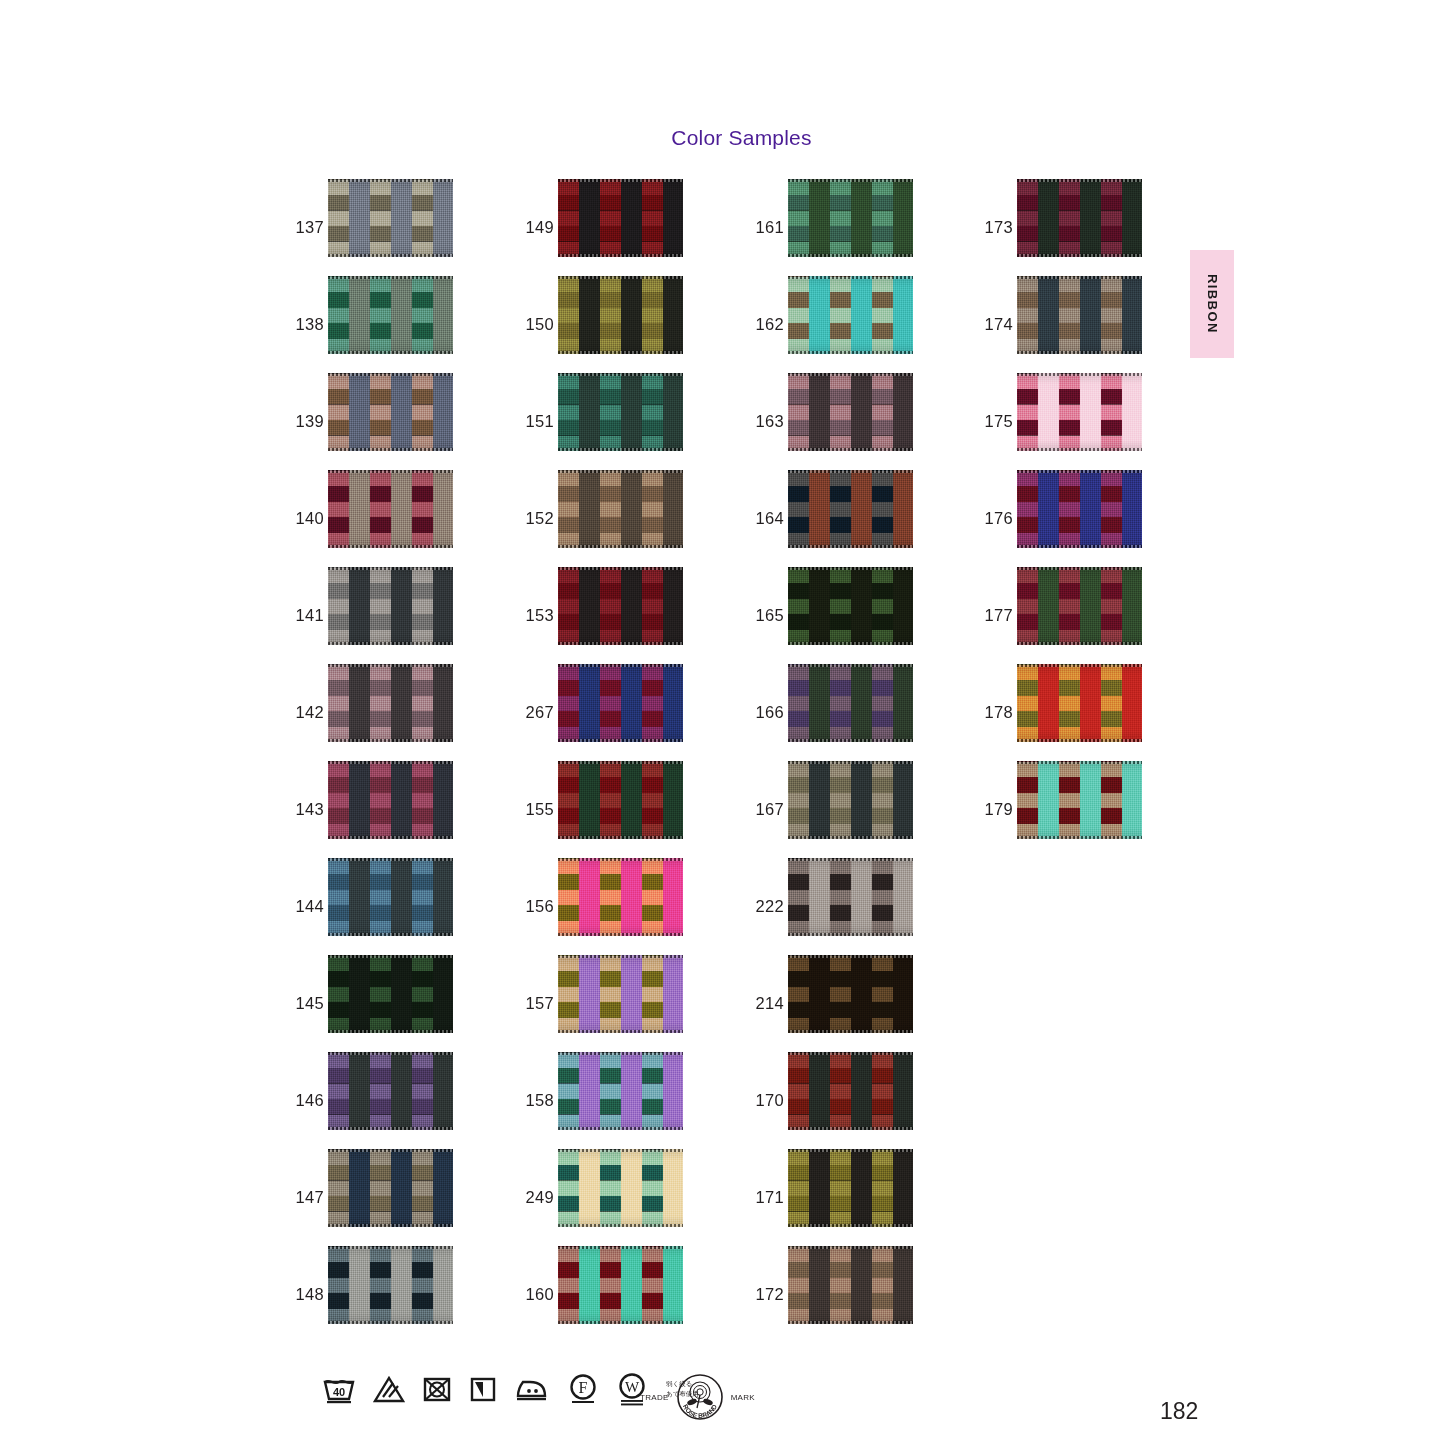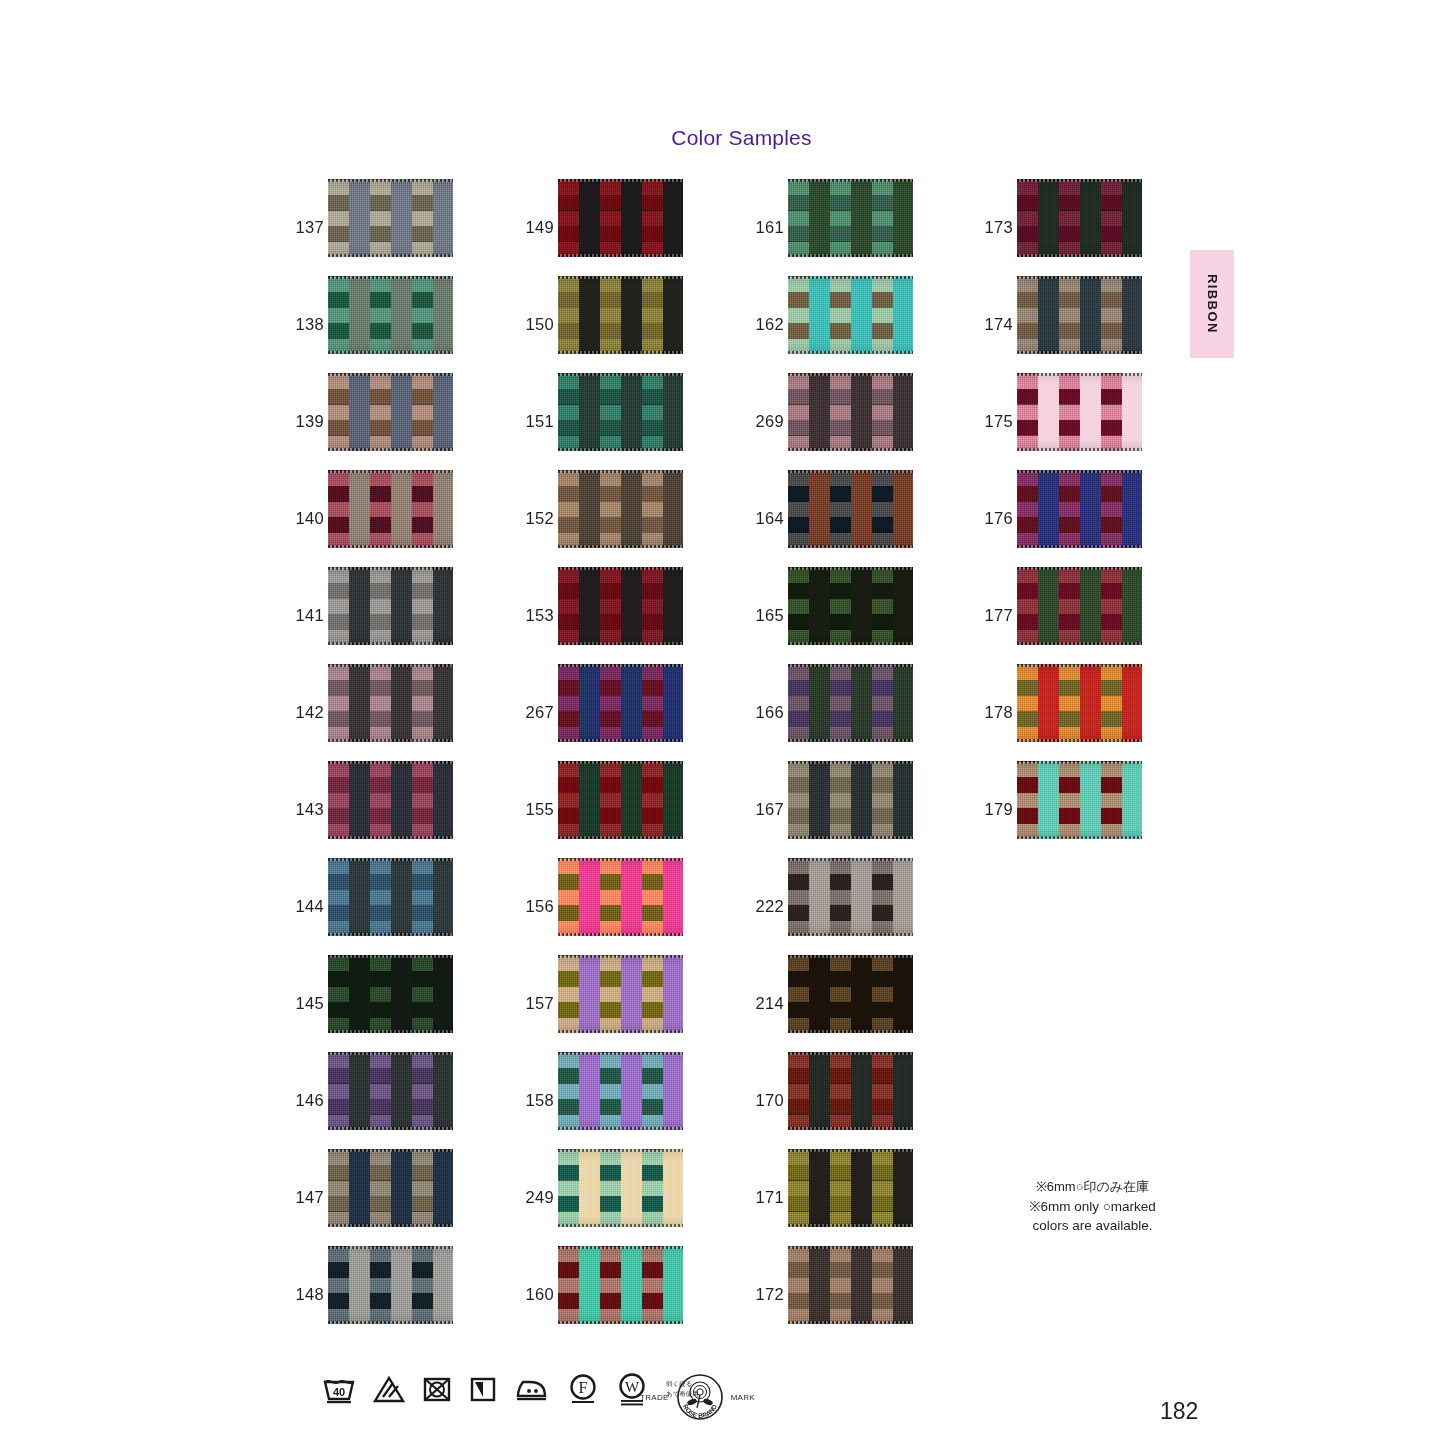--- a/index.html
+++ b/index.html
@@ -449,21 +449,21 @@
         <div class="swatch">
           <div class="weave" style="background: repeating-linear-gradient(90deg, rgba(0, 0, 0, 0) 0px, rgba(0, 0, 0, 0) 21px, rgb(63, 188, 182) 21px, rgb(63, 188, 182) 42px), repeating-linear-gradient(0deg, rgb(156, 197, 166) 0px, rgb(156, 197, 166) 15.5px, rgb(245, 207, 150) 15.5px, rgb(245, 207, 150) 31px);"></div>
           <div class="weave" style="background: repeating-linear-gradient(0deg, rgba(0, 0, 0, 0) 0px, rgba(0, 0, 0, 0) 15.5px, rgba(0, 0, 0, 0.55) 15.5px, rgba(0, 0, 0, 0.55) 31px); mask-image: repeating-linear-gradient(90deg, rgb(0, 0, 0) 0px, rgb(0, 0, 0) 21px, transparent 21px, transparent 42px);"></div>
           <div class="fibre"></div>
           <div class="selvedge-t"></div>
           <div class="selvedge-b"></div>
           <div class="shade"></div>
         </div>
       </div>
       <div class="row">
-        <div class="row-num">269</div>
+        <div class="row-num">163</div>
         <div class="swatch">
           <div class="weave" style="background: repeating-linear-gradient(90deg, rgba(0, 0, 0, 0) 0px, rgba(0, 0, 0, 0) 21px, rgb(60, 50, 52) 21px, rgb(60, 50, 52) 42px), repeating-linear-gradient(0deg, rgb(167, 120, 127) 0px, rgb(167, 120, 127) 15.5px, rgb(243, 188, 209) 15.5px, rgb(243, 188, 209) 31px);"></div>
           <div class="weave" style="background: repeating-linear-gradient(0deg, rgba(0, 0, 0, 0) 0px, rgba(0, 0, 0, 0) 15.5px, rgba(0, 0, 0, 0.55) 15.5px, rgba(0, 0, 0, 0.55) 31px); mask-image: repeating-linear-gradient(90deg, rgb(0, 0, 0) 0px, rgb(0, 0, 0) 21px, transparent 21px, transparent 42px);"></div>
           <div class="fibre"></div>
           <div class="selvedge-t"></div>
           <div class="selvedge-b"></div>
           <div class="shade"></div>
         </div>
       </div>
       <div class="row">
@@ -639,25 +639,20 @@
           <div class="weave" style="background: repeating-linear-gradient(90deg, rgba(0, 0, 0, 0) 0px, rgba(0, 0, 0, 0) 21px, rgb(95, 201, 180) 21px, rgb(95, 201, 180) 42px), repeating-linear-gradient(0deg, rgb(169, 138, 110) 0px, rgb(169, 138, 110) 15.5px, rgb(216, 32, 42) 15.5px, rgb(216, 32, 42) 31px);"></div>
           <div class="weave" style="background: repeating-linear-gradient(0deg, rgba(0, 0, 0, 0) 0px, rgba(0, 0, 0, 0) 15.5px, rgba(0, 0, 0, 0.55) 15.5px, rgba(0, 0, 0, 0.55) 31px); mask-image: repeating-linear-gradient(90deg, rgb(0, 0, 0) 0px, rgb(0, 0, 0) 21px, transparent 21px, transparent 42px);"></div>
           <div class="fibre"></div>
           <div class="selvedge-t"></div>
           <div class="selvedge-b"></div>
           <div class="shade"></div>
         </div>
       </div>
     </div>
 
-  <div id="footnote">
-    <div class="jp">※6mm○印のみ在庫</div>
-    <div class="en">※6mm only ○marked</div>
-    <div class="en">colors are available.</div>
-  </div>
 
   <div id="care-row">
     <svg class="sym" width="34" height="30" viewBox="0 0 34 30">
       <path d="M3 8 H31 L27 25 H7 Z" fill="none" stroke="#1a1a1a" stroke-width="2.4"></path>
       <path d="M3 8 C8 4, 12 12, 17 8 C22 4, 26 12, 31 8" fill="none" stroke="#1a1a1a" stroke-width="2.2"></path>
       <text x="17" y="22" font-family="'Liberation Sans',sans-serif" font-size="11" font-weight="bold" fill="#1a1a1a" text-anchor="middle">40</text>
       <rect x="5" y="27" width="24" height="2.2" fill="#1a1a1a"></rect>
     </svg>
     <svg class="sym" width="32" height="28" viewBox="0 0 32 28">
       <path d="M16 3 L30 26 H2 Z" fill="none" stroke="#1a1a1a" stroke-width="2.4"></path>

